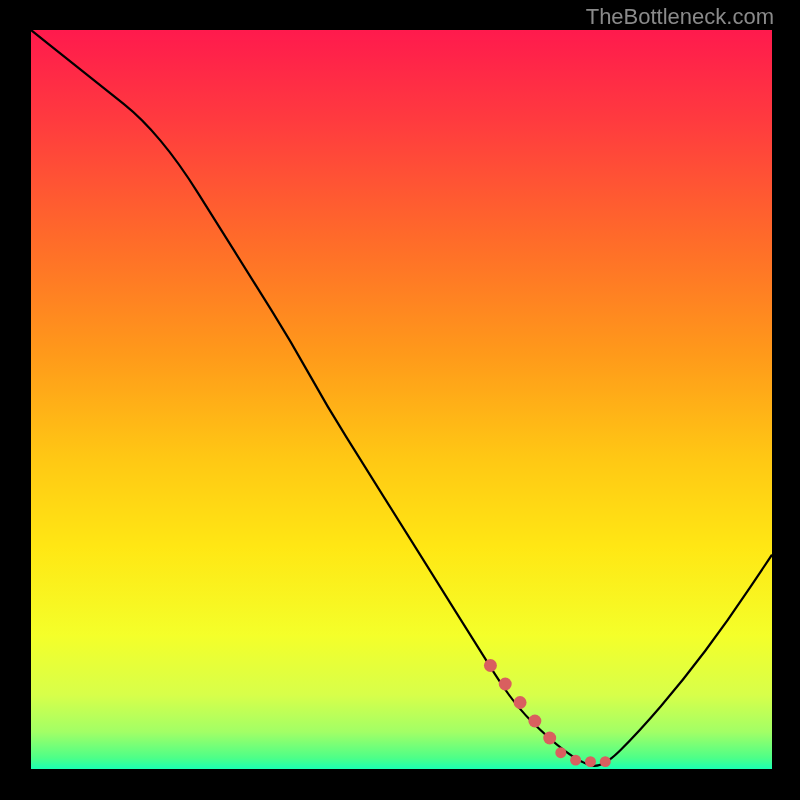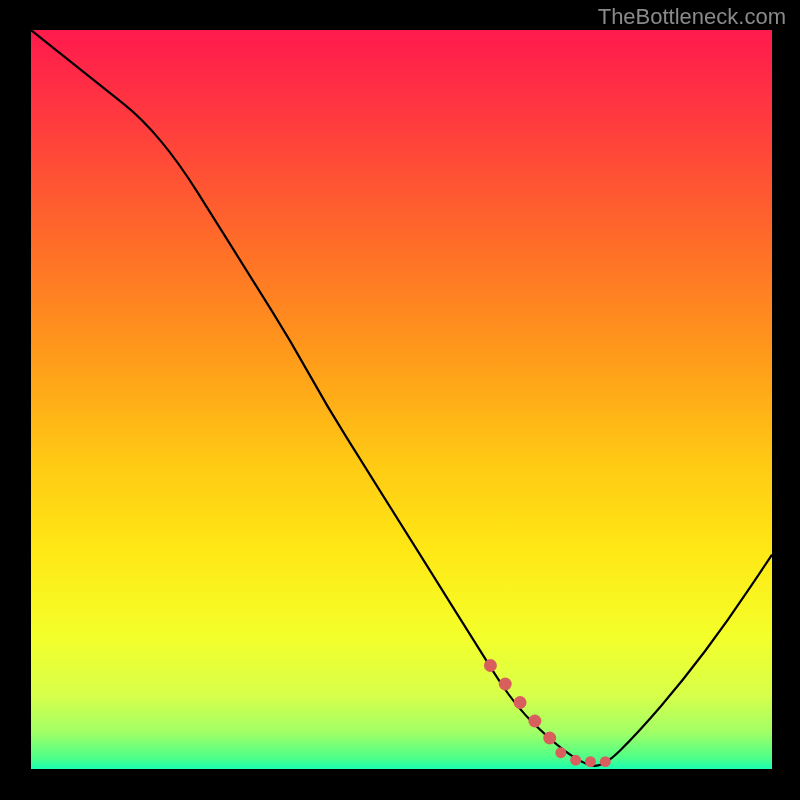--- a/index.html
+++ b/index.html
@@ -6,21 +6,21 @@
   body {
     width: 800px;
     height: 800px;
     background: #000;
     position: relative;
     font-family: Arial, sans-serif;
   }
   .attribution {
     position: absolute;
     top: 4px;
-    right: 14px;
+    right: 26px;
     color: #8a8a8a;
     font-size: 22px;
     z-index: 10;
   }
   .plot-frame {
     position: absolute;
     left: 28px;
     top: 30px;
     width: 744px;
     height: 742px;

